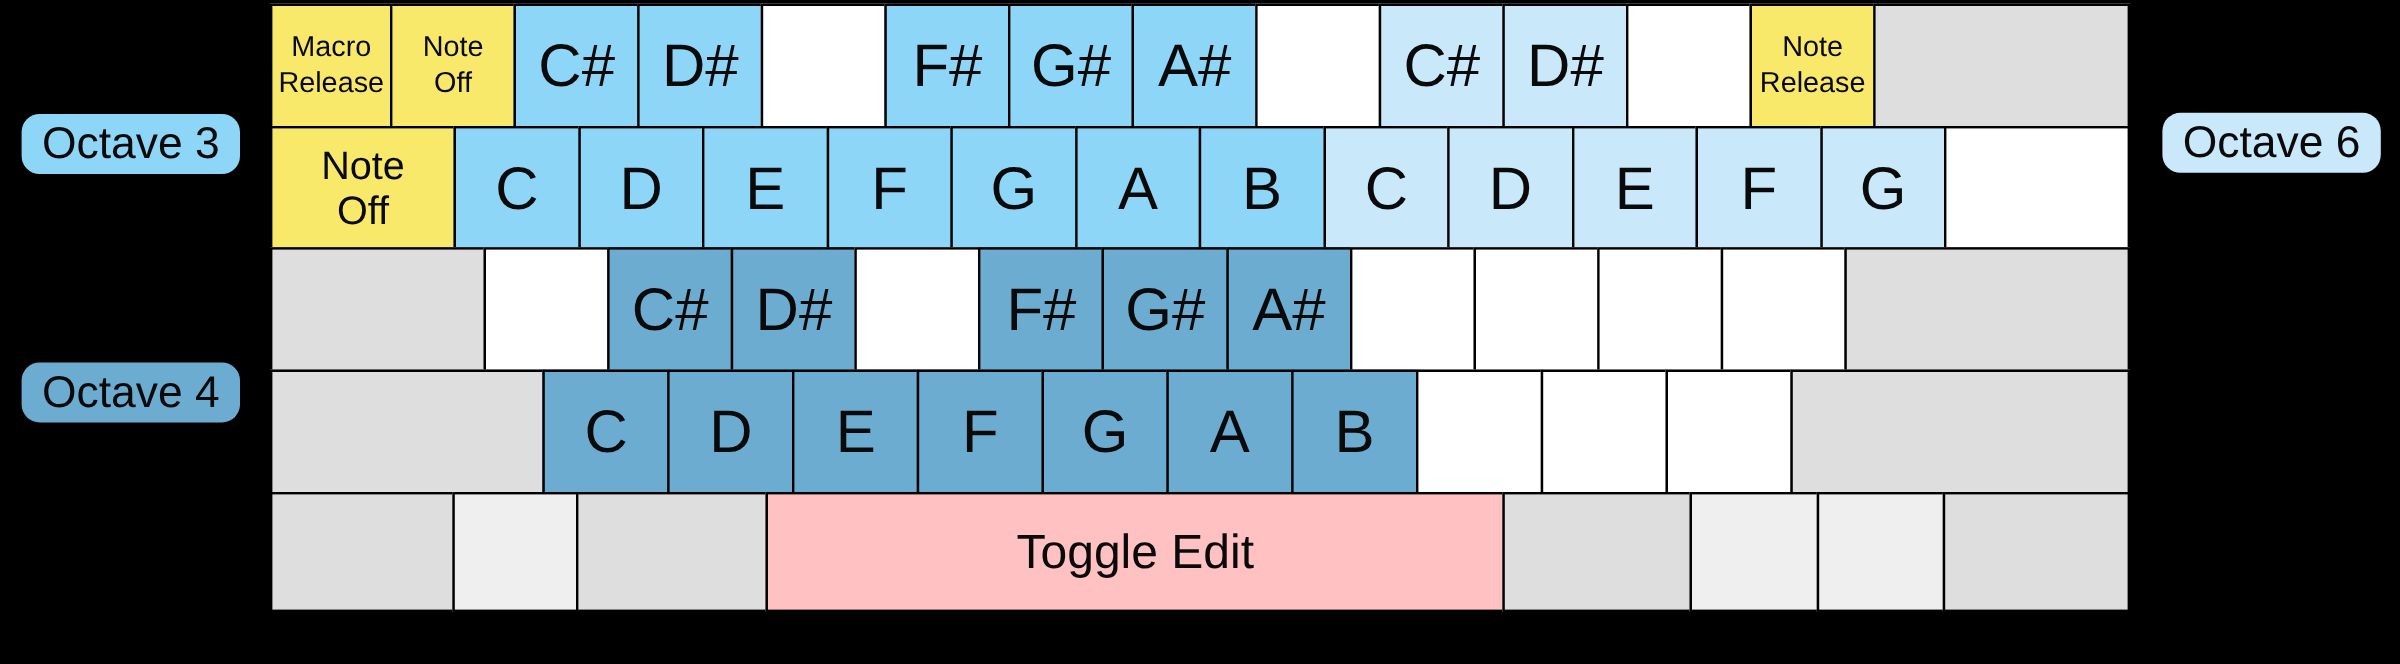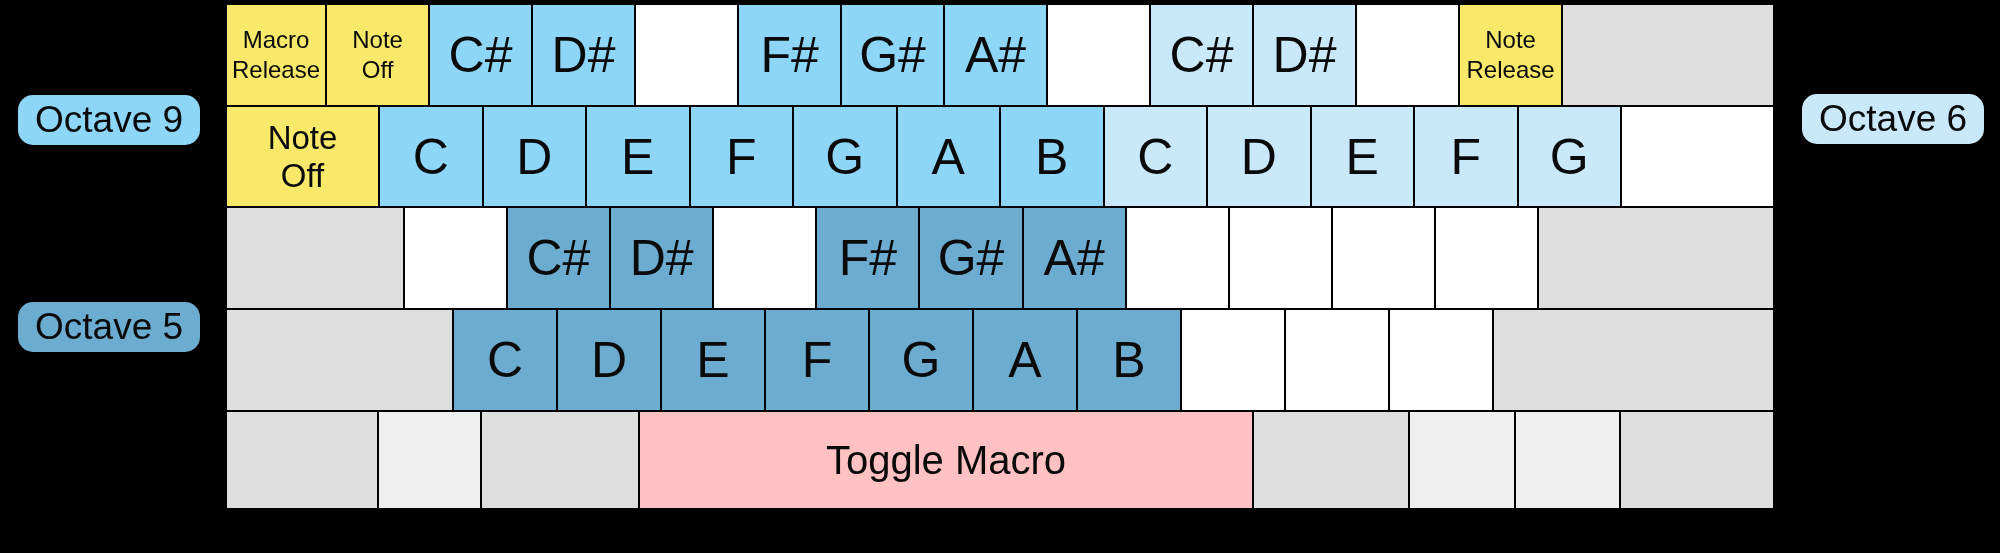--- a/index.html
+++ b/index.html
@@ -36,22 +36,22 @@
     height: 50px; padding: 0 17px; border-radius: 15px; font-size: 37px; white-space: nowrap;
   }
   .pill.o2 { left: 18px;   top: 95px;  background: var(--octave2); }
   .pill.o1 { left: 18px;   top: 302px; background: var(--octave1); }
   .pill.o3 { left: 1802px; top: 94px;  background: var(--octave3); }
 </style>
 </head>
 <body>
 
 <div class="stage" style="--bg: #000000; --border: #000000; --text: #0a0a0a; --octave1: #6CACD1; --octave2: #8ED6F8; --octave3: #C9E9FB; --function: #F8E96A; --toggle: #FFC1C1; --inactive: #DEDEDE; --inactive-light: #EFEFEF; --blank: #FFFFFF;">
-  <div class="pill o2">Octave 9</div>
-  <div class="pill o1">Octave 5</div>
+  <div class="pill o2">Octave 3</div>
+  <div class="pill o1">Octave 4</div>
   <div class="pill o3">Octave 6</div>
   <div class="keyboard">
       <div class="kb-row" style="height: 104px;">
         <div class="key function" style="flex: 100 100 0px;">Macro
 Release</div>
         <div class="key function" style="flex: 103 103 0px;">Note
 Off</div>
         <div class="key note-octave2" style="flex: 103 103 0px;">C#</div>
         <div class="key note-octave2" style="flex: 103 103 0px;">D#</div>
         <div class="key blank" style="flex: 103 103 0px;"></div>
@@ -109,20 +109,20 @@
         <div class="key note-octave1" style="flex: 103.7 103.7 0px;">B</div>
         <div class="key blank" style="flex: 103.7 103.7 0px;"></div>
         <div class="key blank" style="flex: 103.7 103.7 0px;"></div>
         <div class="key blank" style="flex: 103.7 103.7 0px;"></div>
         <div class="key mod" style="flex: 284 284 0px;"></div>
       </div>
       <div class="kb-row" style="height: 100px;">
         <div class="key mod" style="flex: 152 152 0px;"></div>
         <div class="key mod-light" style="flex: 102 102 0px;"></div>
         <div class="key mod" style="flex: 157 157 0px;"></div>
-        <div class="key toggle" style="flex: 619 619 0px;">Toggle Macro</div>
+        <div class="key toggle" style="flex: 619 619 0px;">Toggle Edit</div>
         <div class="key mod" style="flex: 155 155 0px;"></div>
         <div class="key mod-light" style="flex: 105 105 0px;"></div>
         <div class="key mod-light" style="flex: 104 104 0px;"></div>
         <div class="key mod" style="flex: 154 154 0px;"></div>
       </div>
     </div>
 </div>
 
 </body></html>

